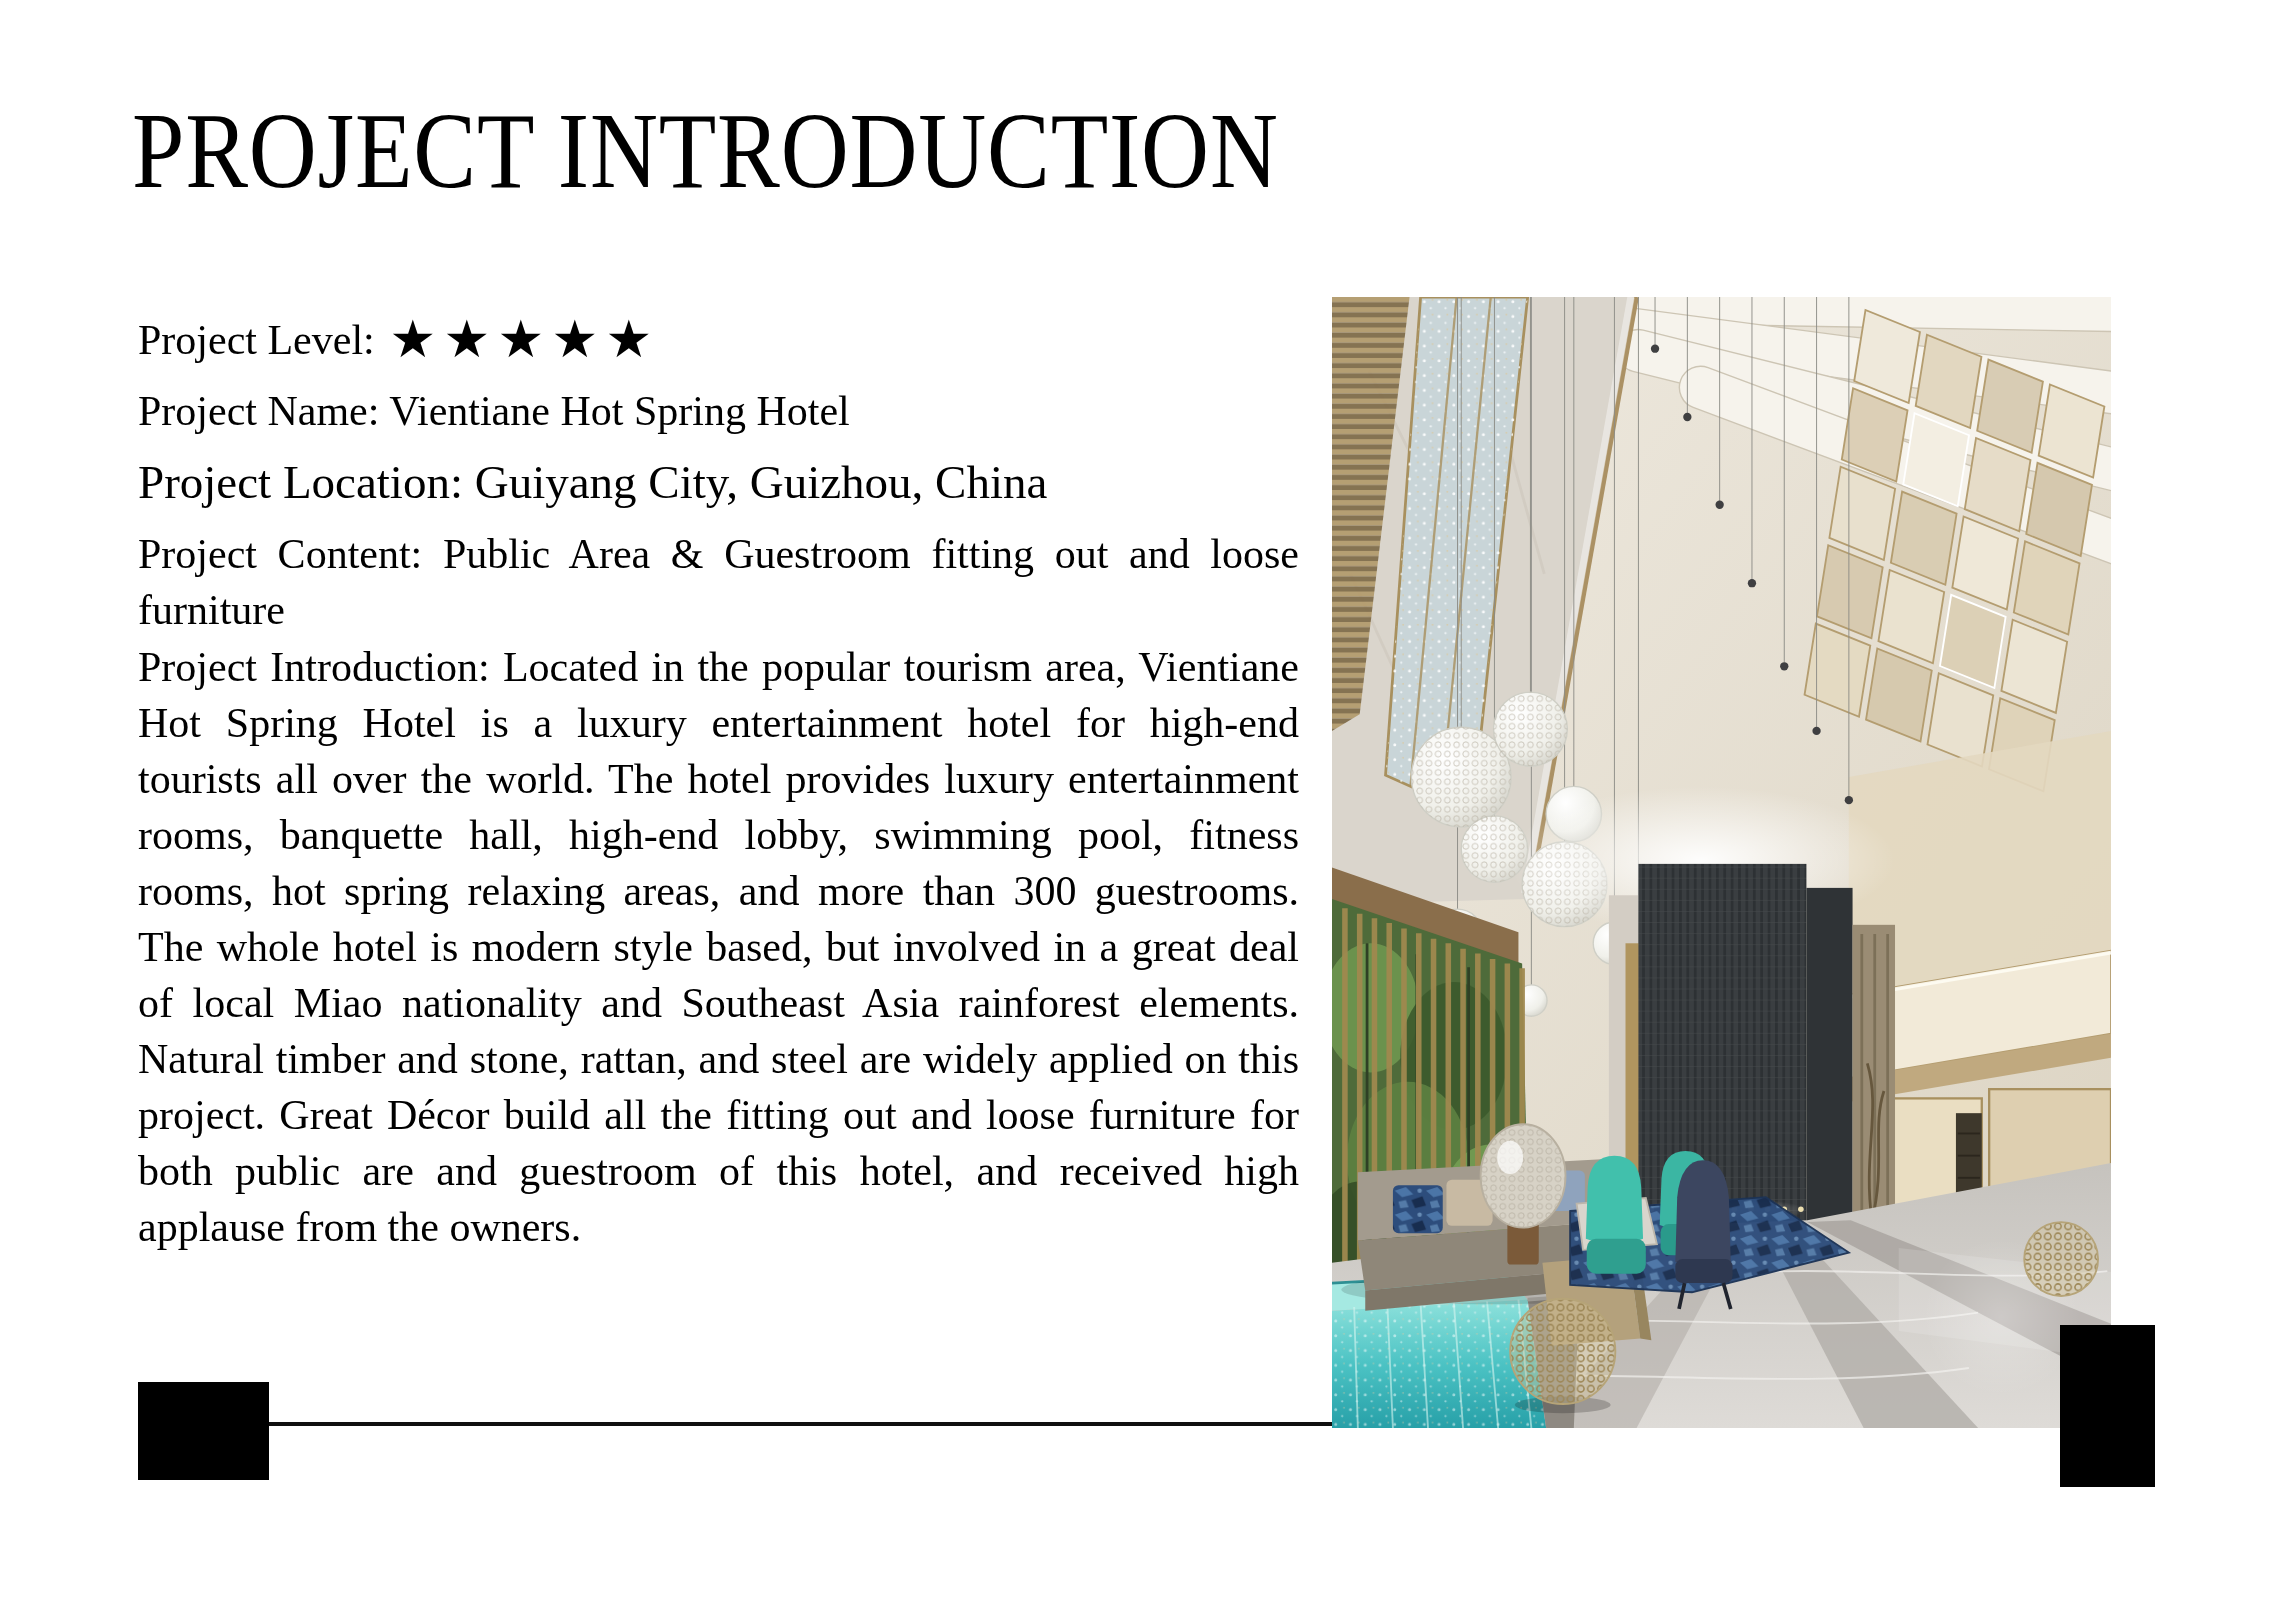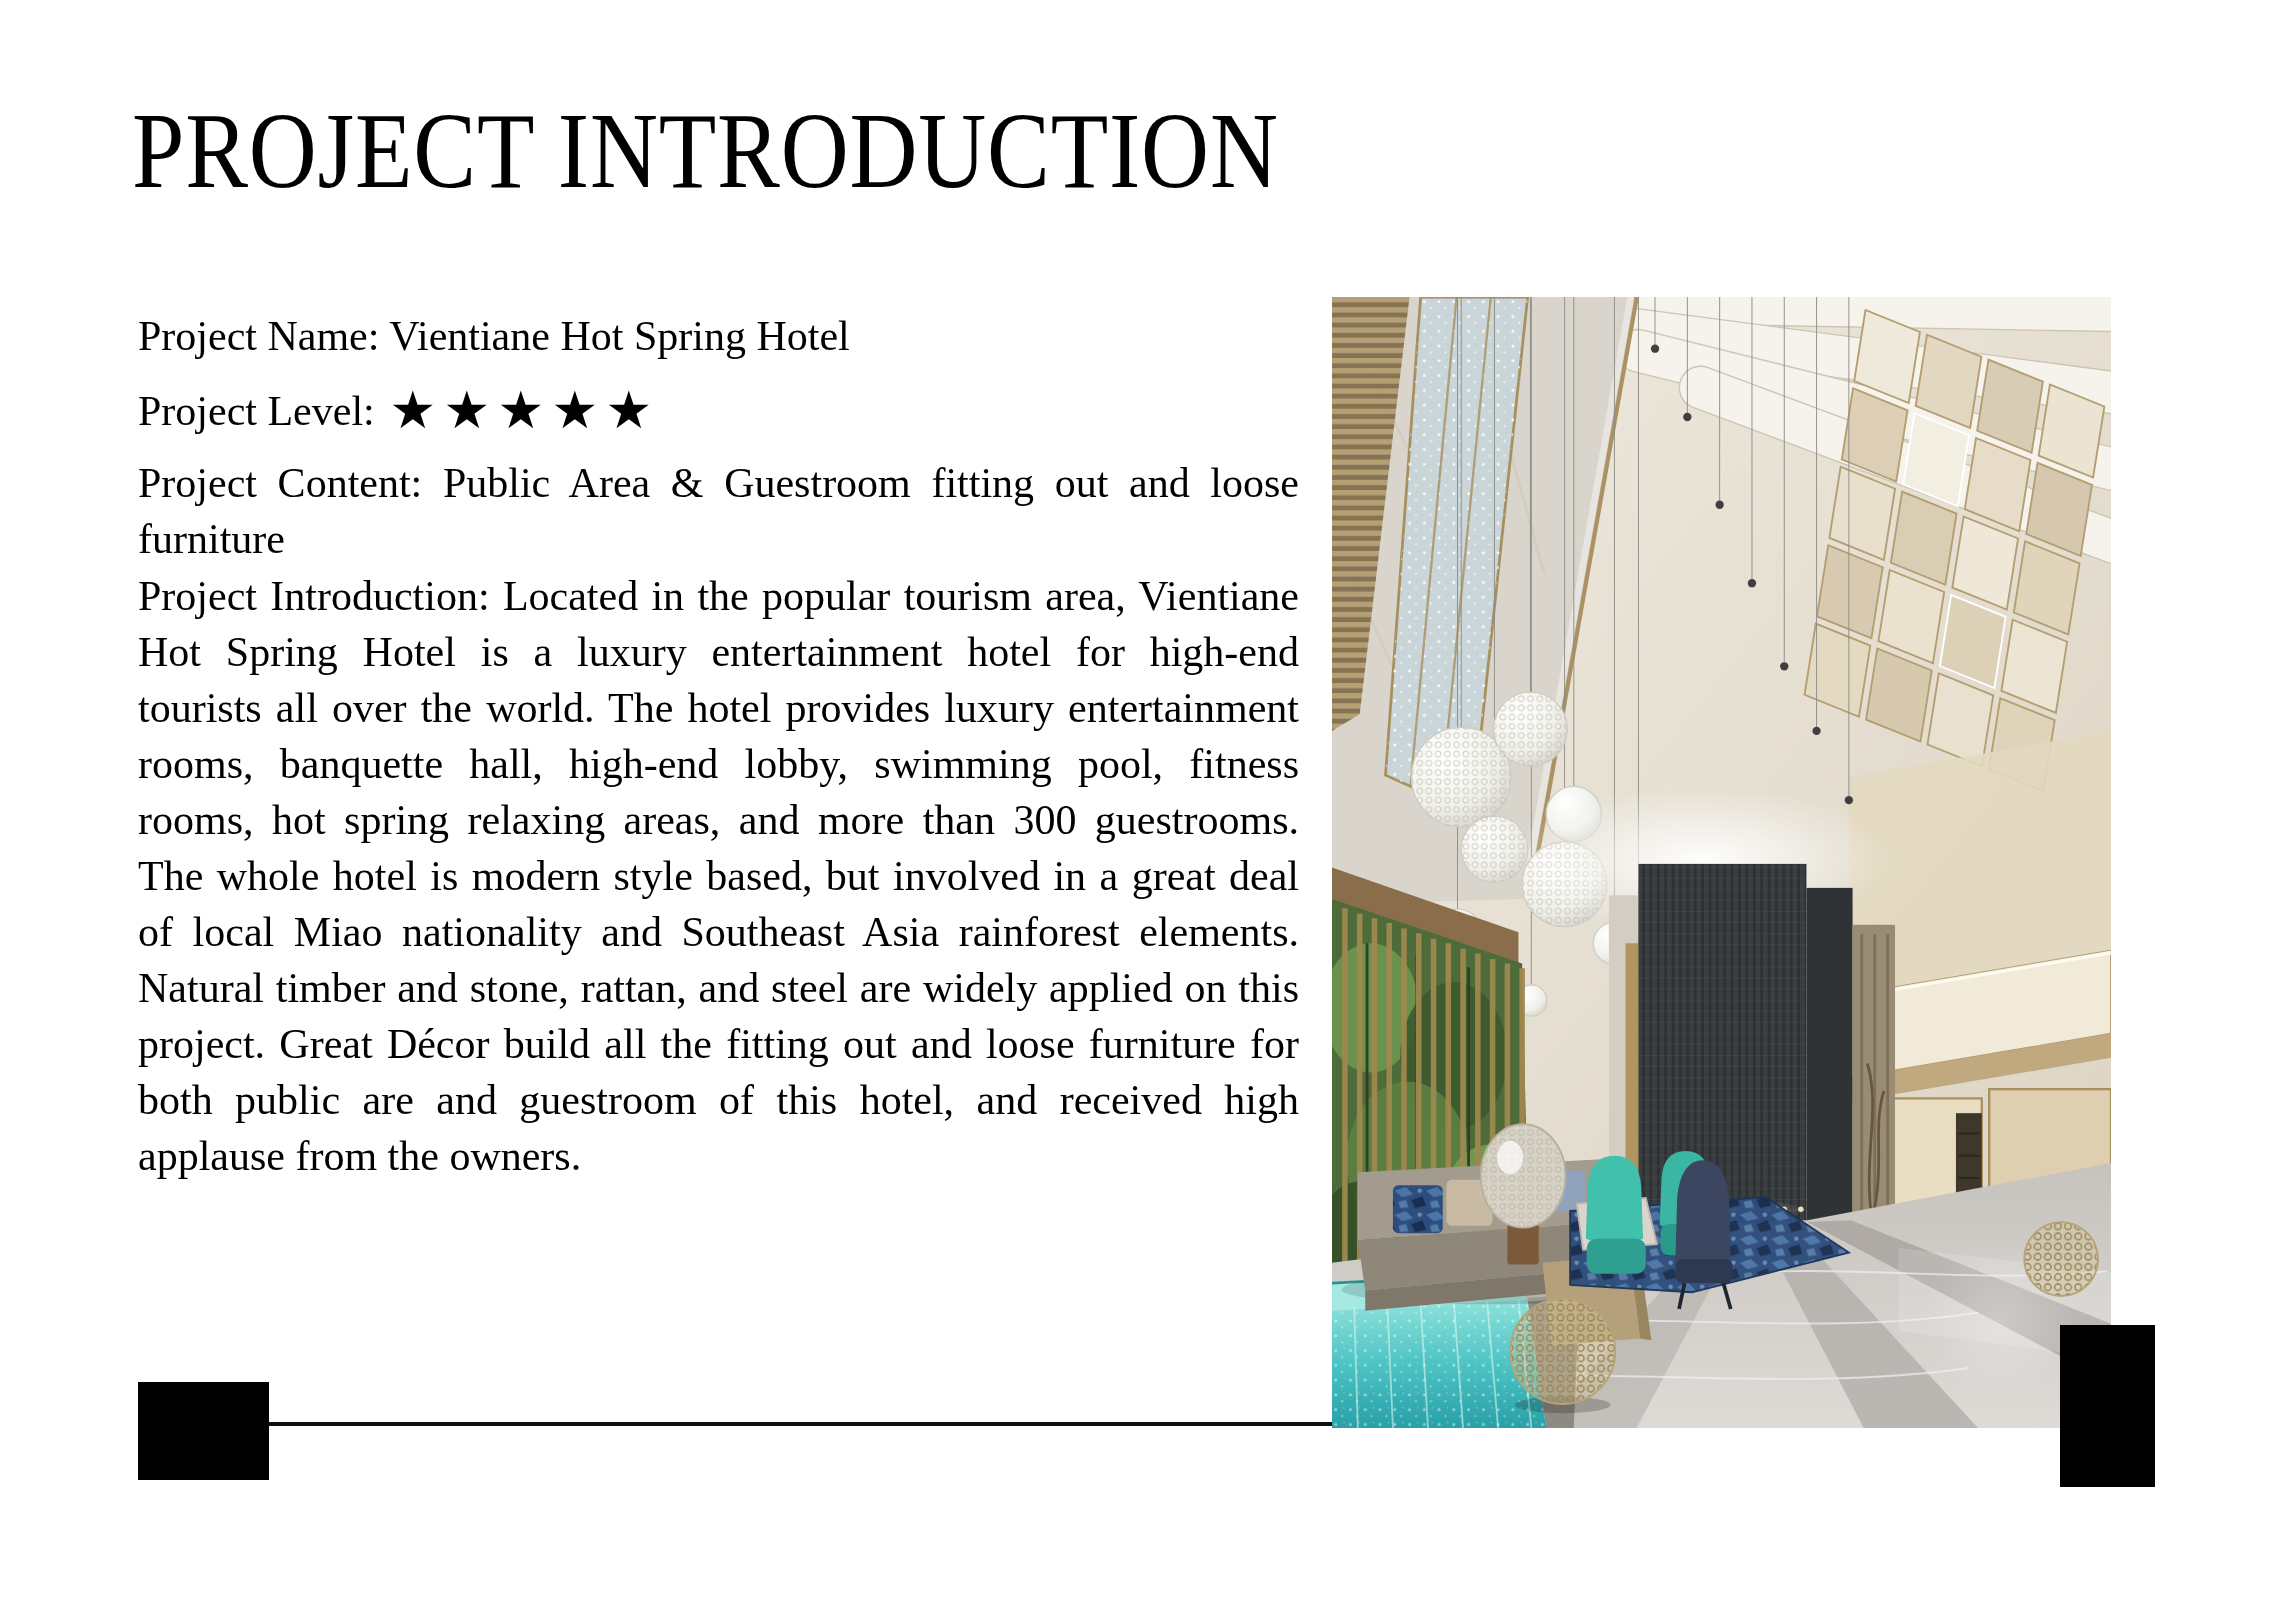--- a/index.html
+++ b/index.html
@@ -31,22 +31,23 @@
   .sq-left{position:absolute;left:138px;top:1382px;width:131px;height:98px;background:#000;}
   .rule{position:absolute;left:269px;top:1422px;width:1063px;height:3.7px;background:#101010;}
   .sq-right{position:absolute;left:2060px;top:1325px;width:95px;height:162px;background:#000;z-index:5;}
 </style>
 </head>
 <body>
 
 <h1 class="page-title">PROJECT INTRODUCTION</h1>
 
 <div class="details">
+  <p class="d-line"><span>Project Level:</span><span class="stars">★★★★★</span></p>
   <p class="d-line">Project Name: Vientiane Hot Spring Hotel</p>
-  <p class="d-line"><span>Project Level:</span><span class="stars">★★★★★</span></p>
+  <p class="d-line d-loc">Project Location: Guiyang City, Guizhou, China</p>
   <p class="d-content">Project Content: Public Area &amp; Guestroom fitting out and loose furniture</p>
   <p class="intro">Project Introduction: Located in the popular tourism area, Vientiane Hot Spring Hotel is a luxury entertainment hotel for high-end tourists all over the world. The hotel provides luxury entertainment rooms, banquette hall, high-end lobby, swimming pool, fitness rooms, hot spring relaxing areas, and more than 300 guestrooms. The whole hotel is modern style based, but involved in a great deal of local Miao nationality and Southeast Asia rainforest elements. Natural timber and stone, rattan, and steel are widely applied on this project. Great Décor build all the fitting out and loose furniture for both public are and guestroom of this hotel, and received high applause from the owners.</p>
 </div>
 
 <div class="photo">
   <svg viewBox="0 0 844 1225" preserveAspectRatio="none">
     <defs>
       <linearGradient id="gCeil" x1="0" y1="0" x2="1" y2="1">
         <stop offset="0" stop-color="#efeae0"></stop>
           <stop offset="1" stop-color="#dcd4c3"></stop>

